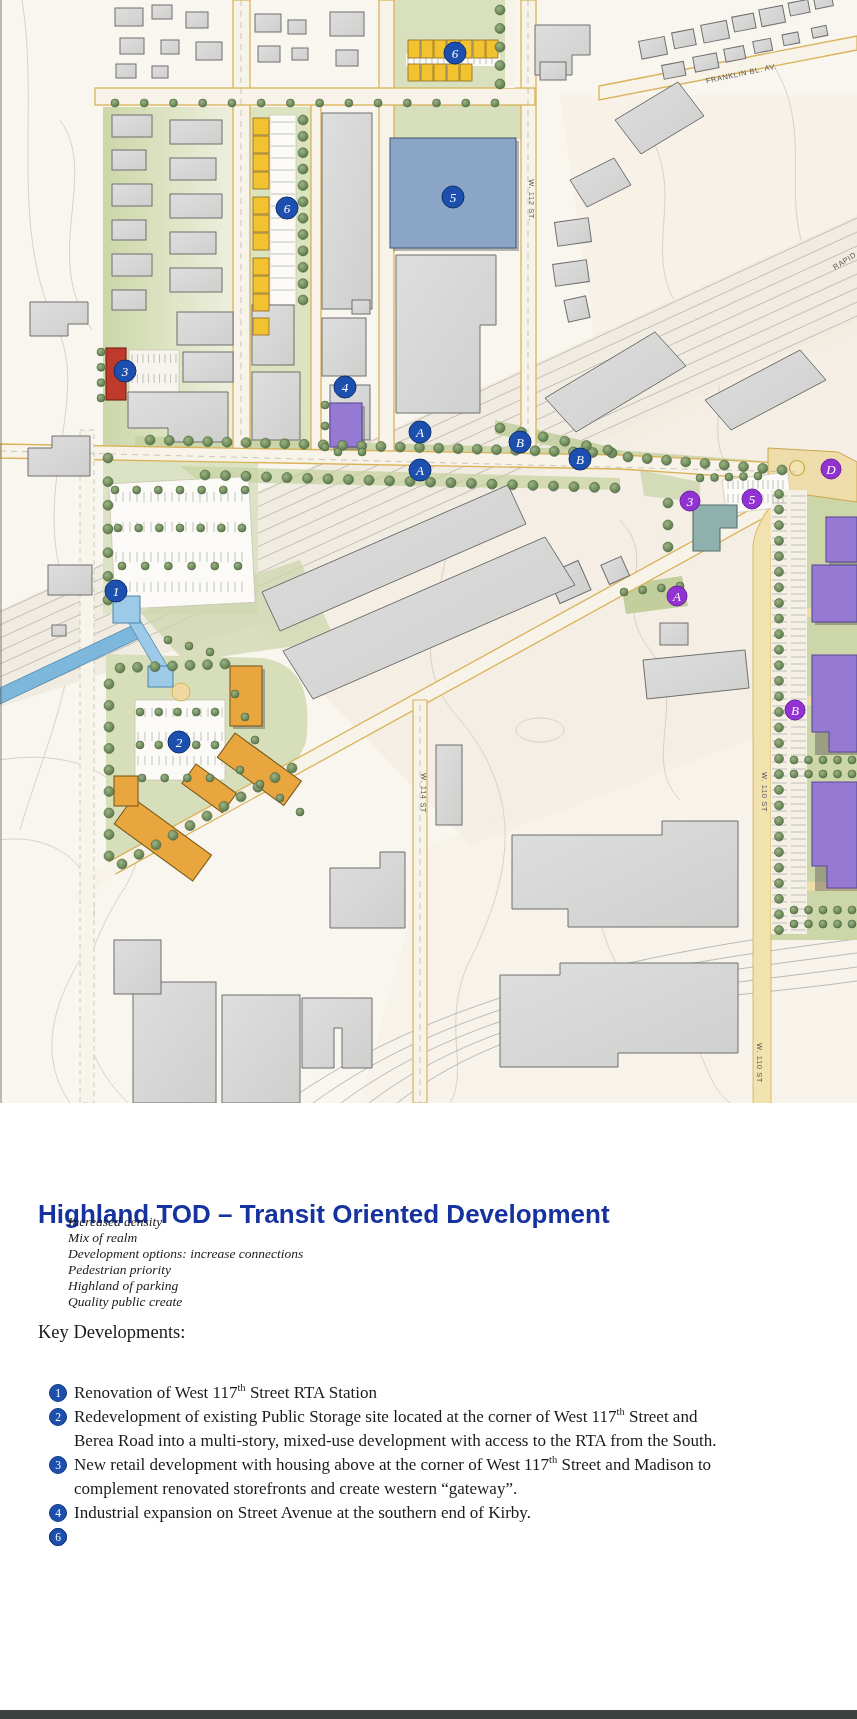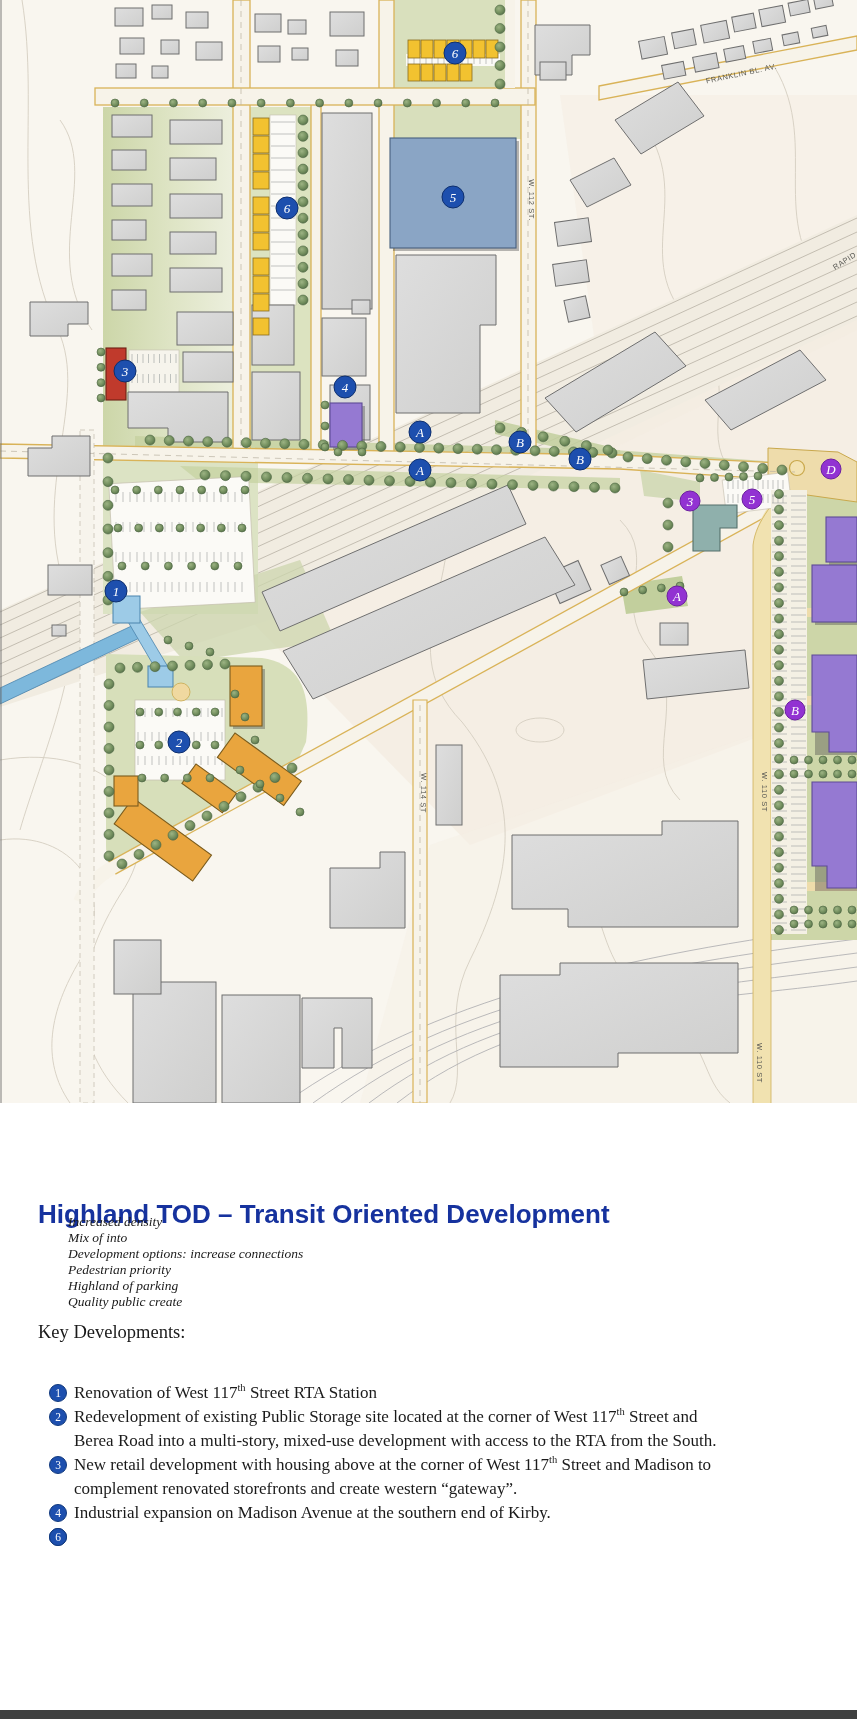--- a/index.html
+++ b/index.html
@@ -949,29 +949,29 @@
           <text x="795" y="714.5" text-anchor="middle" font-size="13" font-family="&quot;Liberation Serif&quot;,serif" font-style="italic" fill="#ffffff">B</text>
         </g>
       </g>
 </svg>
 </div>
 <div class="map-edge"></div>
 
 <h1 class="doc-title">Highland TOD – Transit Oriented Development</h1>
 <div id="principles">
     <div>Increased density</div>
-    <div>Mix of into</div>
+    <div>Mix of realm</div>
     <div>Development options: increase connections</div>
     <div>Pedestrian priority</div>
     <div>Highland of parking</div>
     <div>Quality public create</div>
   </div>
 <div id="kd-heading">Key Developments:</div>
 <div id="kd-list">
     <div class="kd-item"><span class="kd-num">1</span><span class="kd-text">Renovation of West 117<sup>th</sup> Street RTA Station</span></div>
     <div class="kd-item"><span class="kd-num">2</span><span class="kd-text">Redevelopment of existing Public Storage site located at the corner of West 117<sup>th</sup> Street and Berea Road into a multi-story, mixed-use development with access to the RTA from the South.</span></div>
     <div class="kd-item"><span class="kd-num">3</span><span class="kd-text">New retail development with housing above at the corner of West 117<sup>th</sup> Street and Madison to complement renovated storefronts and create western “gateway”.</span></div>
-    <div class="kd-item"><span class="kd-num">4</span><span class="kd-text">Industrial expansion on Madison Avenue at the southern end of Kirby.</span></div>
+    <div class="kd-item"><span class="kd-num">4</span><span class="kd-text">Industrial expansion on Street Avenue at the southern end of Kirby.</span></div>
     <div class="kd-item"><span class="kd-num">5</span></div>
     <div class="kd-item"><span class="kd-num">6</span></div>
   </div>
 
 <div id="bottom-strip"></div>
 
 </body></html>

